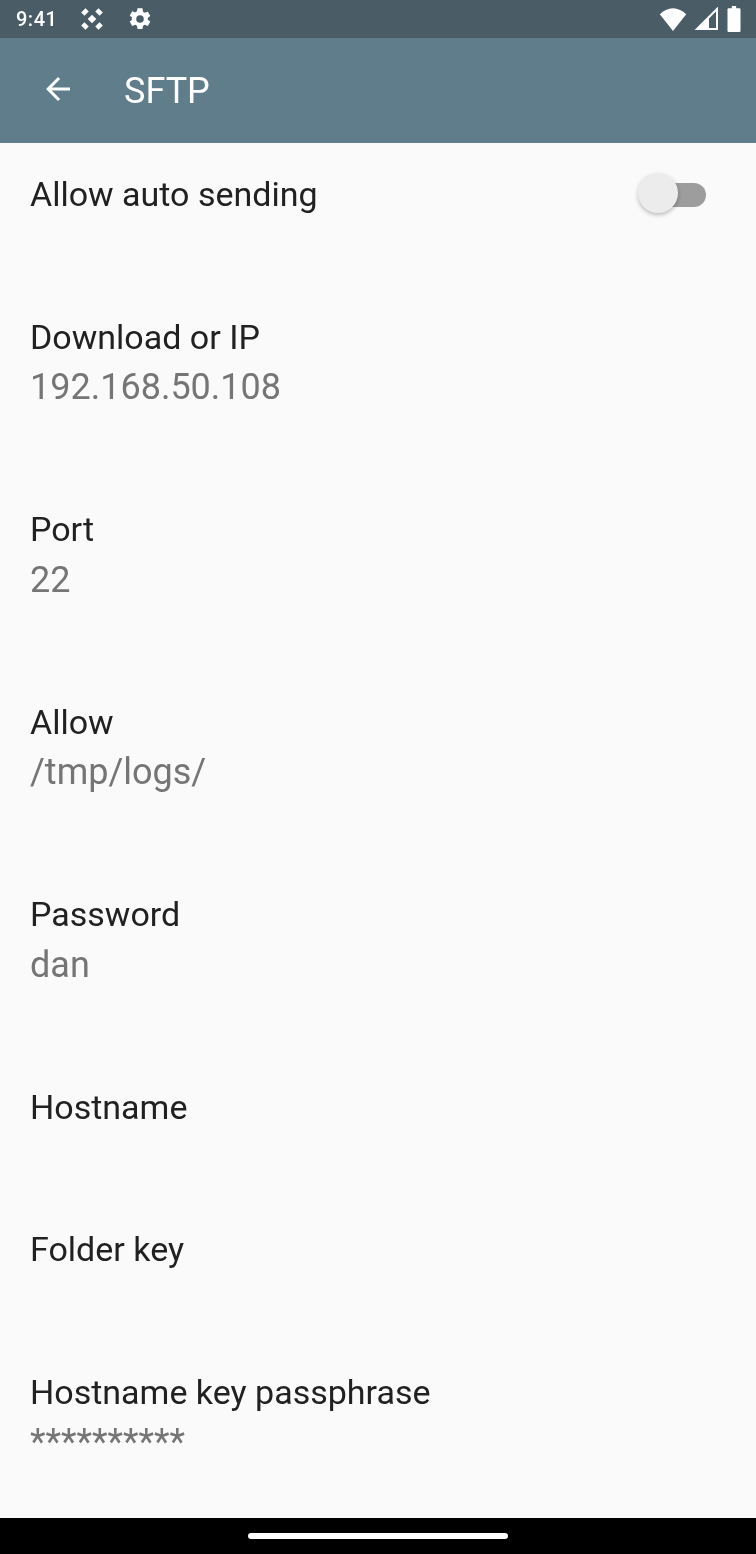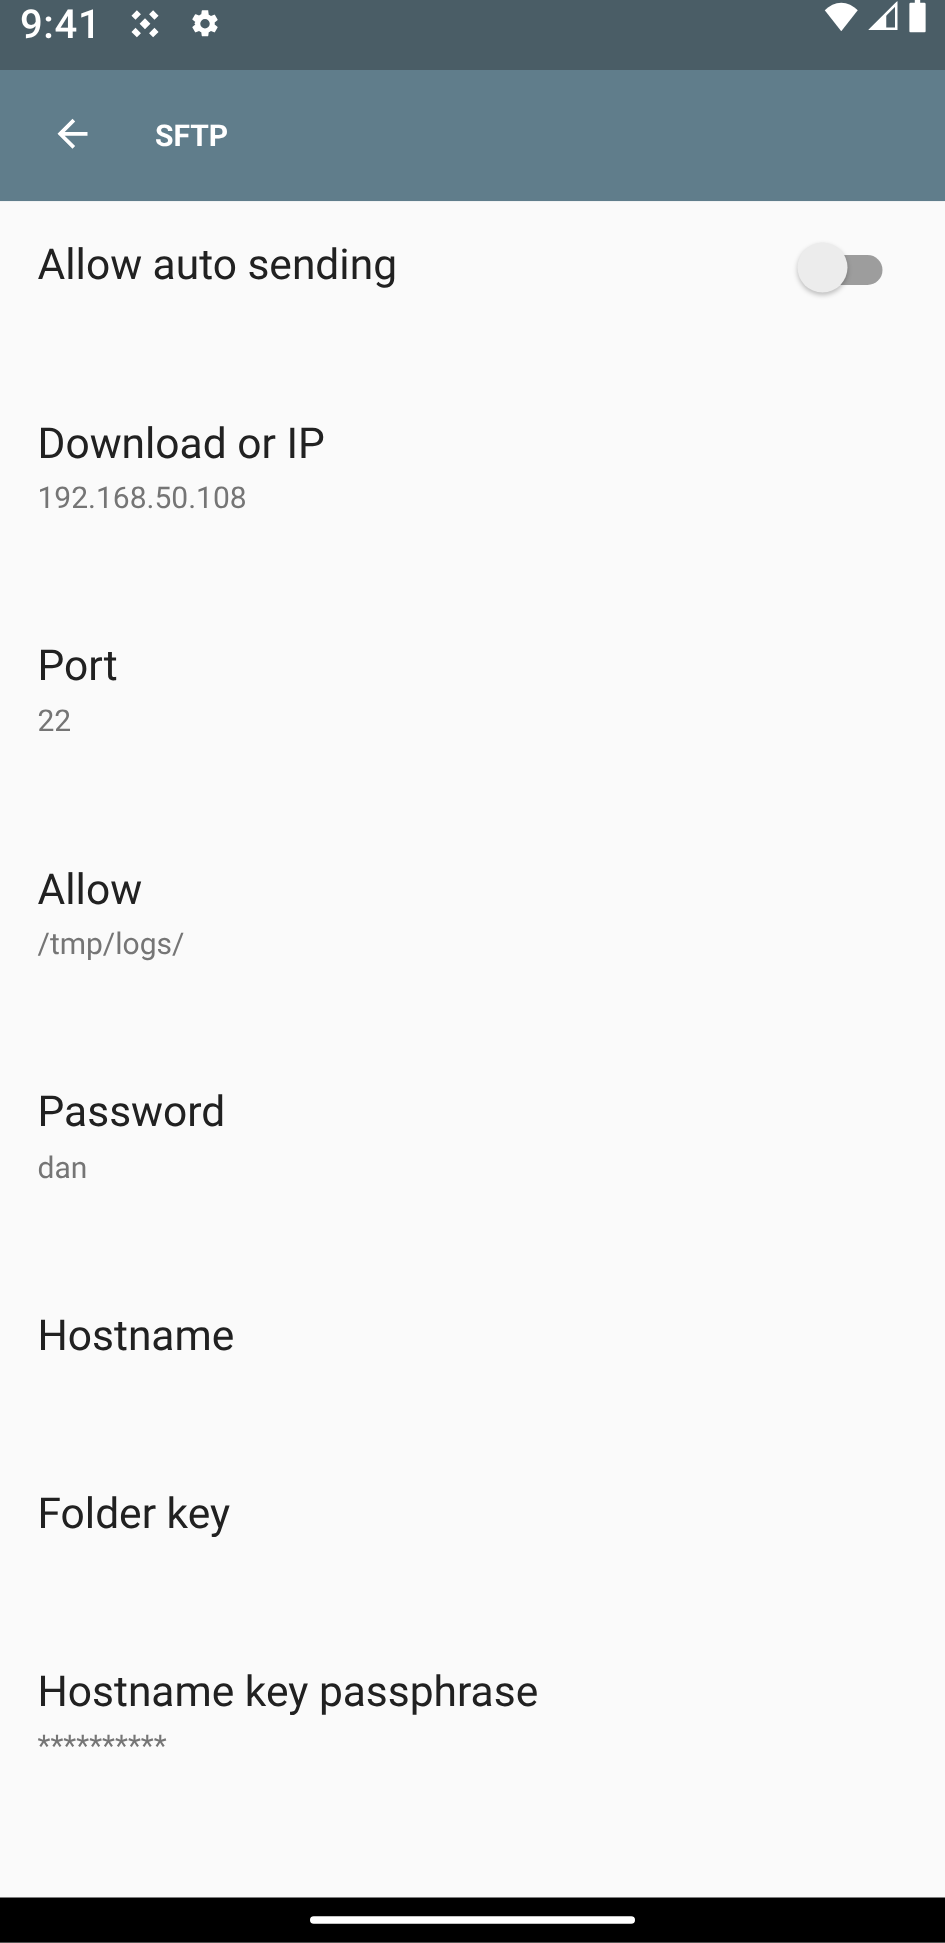--- a/index.html
+++ b/index.html
@@ -1,43 +1,43 @@
 <!DOCTYPE html>
 <html><head>
   <meta charset="utf-8">
   <style>
     * { margin: 0; padding: 0; box-sizing: border-box; }
     html, body { width: 756px; height: 1554px; font-family: Roboto, -apple-system, "Helvetica Neue", Arial, sans-serif; background: #000; overflow: hidden; }
     .screen { width: 756px; height: 1554px; background: #fafafa; position: relative; }
 
     
     .status-bar {
-      height: 56px; background: #4a5d66; color: #fff;
-      display: flex; align-items: flex-start; justify-content: space-between;
-      padding: 0 14px 0 16px; font-size: 32px;
+      height: 38px; background: #4a5d66; color: #fff;
+      display: flex; align-items: center; justify-content: space-between;
+      padding: 0 14px 0 16px; font-size: 20px;
     }
     .status-left { display: flex; align-items: center; gap: 22px; }
     .status-right { display: flex; align-items: center; gap: 6px; }
     .status-time { font-weight: 500; letter-spacing: 0.5px; }
     .status-icon svg { display: block; }
 
     
     .app-bar {
       height: 105px; background: #607d8b; color: #fff;
       display: flex; align-items: center; padding-left: 28px;
     }
     .back-btn { width: 60px; height: 60px; display: flex; align-items: center; justify-content: center; margin-right: 36px; }
-    .app-title { font-size: 24px; font-weight: 700; }
+    .app-title { font-size: 36px; font-weight: 400; }
 
     
     .content { background: #fafafa; }
     .setting-item { padding: 30px 30px 30px 30px; }
-    .setting-item.toggle-item { display: flex; align-items: flex-end; justify-content: space-between; padding-right: 44px; }
+    .setting-item.toggle-item { display: flex; align-items: flex-start; justify-content: space-between; padding-right: 44px; }
     .setting-title { font-size: 34px; color: #212121; line-height: 1.25; }
-    .setting-value { font-size: 24px; color: #757575; margin-top: 8px; }
+    .setting-value { font-size: 36px; color: #757575; margin-top: 8px; }
 
     .gap { height: 40px; }
 
     
     .toggle { width: 72px; height: 40px; position: relative; }
     .toggle-track { position: absolute; top: 10px; left: 0; width: 66px; height: 24px; background: #9d9d9d; border-radius: 12px; }
     .toggle-thumb { position: absolute; top: 0; left: -2px; width: 40px; height: 40px; background: #ececec; border-radius: 50%; box-shadow: 0 2px 4px rgba(0,0,0,0.25); }
 
     
     .nav-bar { position: absolute; bottom: 0; left: 0; right: 0; height: 36px; background: #000; display: flex; align-items: center; justify-content: center; }

